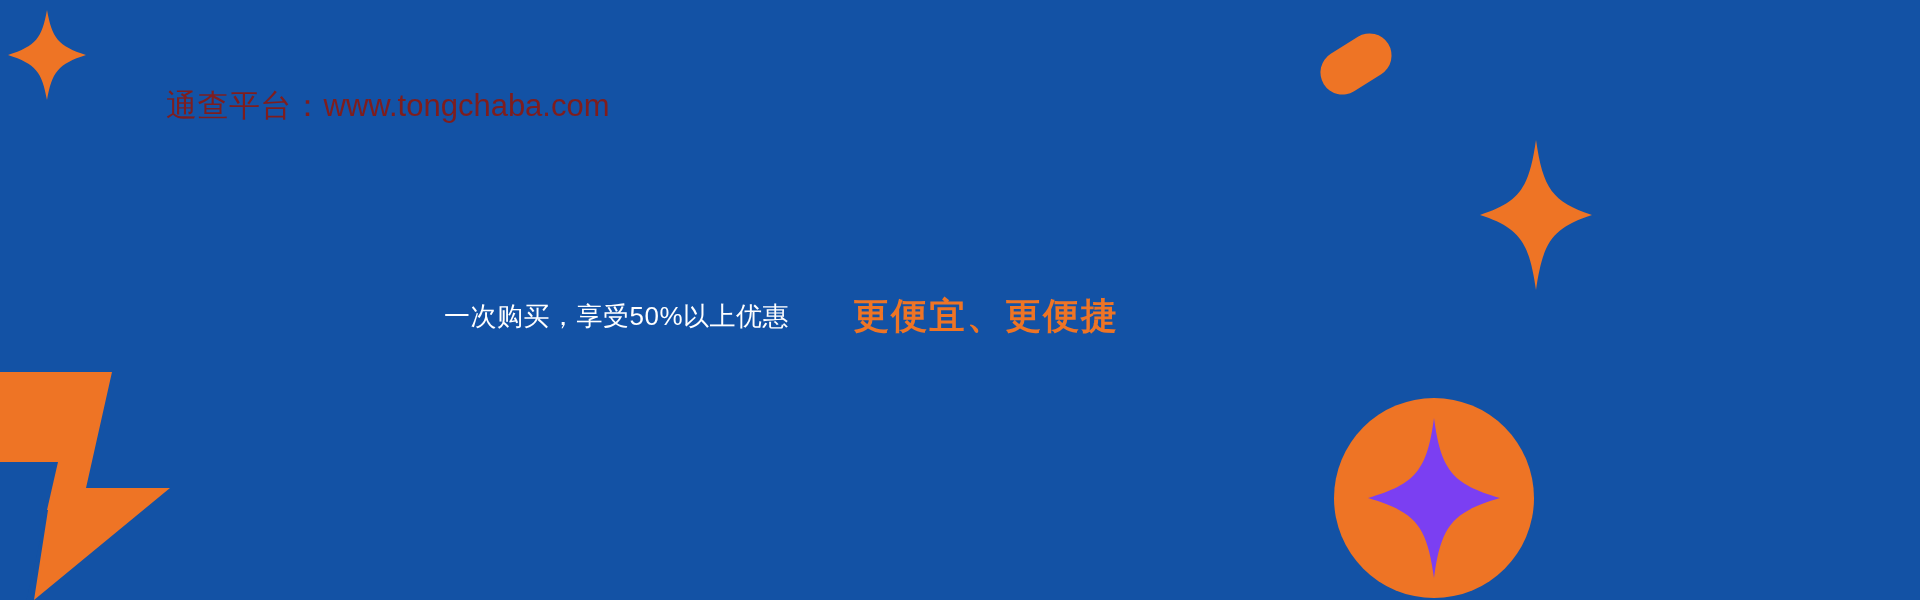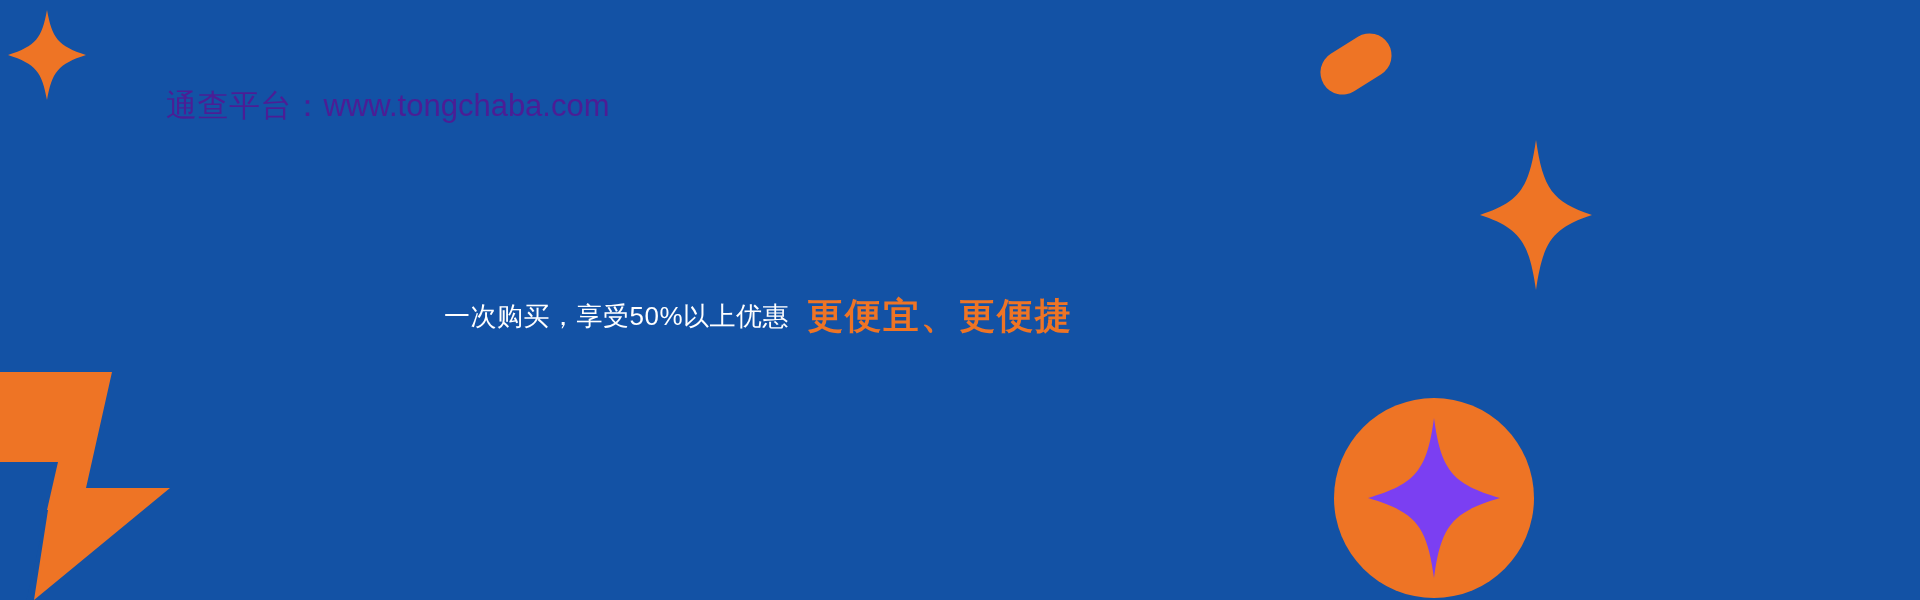--- a/index.html
+++ b/index.html
@@ -57,21 +57,21 @@
   
   #shard-bottom-left { left: -10px; top: 360px; }
   
   #sliver-bottom-left { left: 0px; top: 462px; }
 
   
   #platform-line {
     position: absolute;
     left: 166px;
     top: 84px;
-    color: #4c1d95;
+    color: #7f1d1d;
     font-size: 31px;
     line-height: 44px;
     letter-spacing: 0.5px;
     white-space: nowrap;
   }
   #platform-line .url { letter-spacing: 0px; }
 
   #main-title {
     position: absolute;
     left: 552px;
@@ -83,35 +83,36 @@
     letter-spacing: 6px;
     white-space: nowrap;
   }
 
   #subtitle-row {
     position: absolute;
     left: 444px;
     top: 296px;
     display: flex;
     align-items: flex-start;
-    gap: 18px;
+    gap: 52px;
     white-space: nowrap;
   }
   #subtitle-plain {
     color: #FFFFFF;
     font-size: 26px;
     line-height: 40px;
     letter-spacing: 0.5px;
   }
   #subtitle-accent {
     color: #EE7425;
     font-size: 36px;
     font-weight: 700;
     line-height: 40px;
     letter-spacing: 2px;
+    margin-left: 12px;
   }
 </style>
 </head>
 <body>
 
 <div id="banner">
 
   <div class="bg"></div>
 
   <div class="deco star" id="star-top-left">

